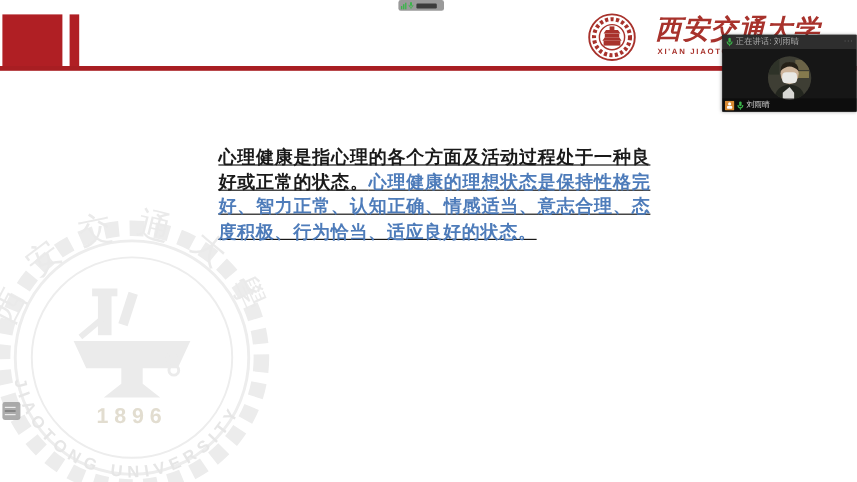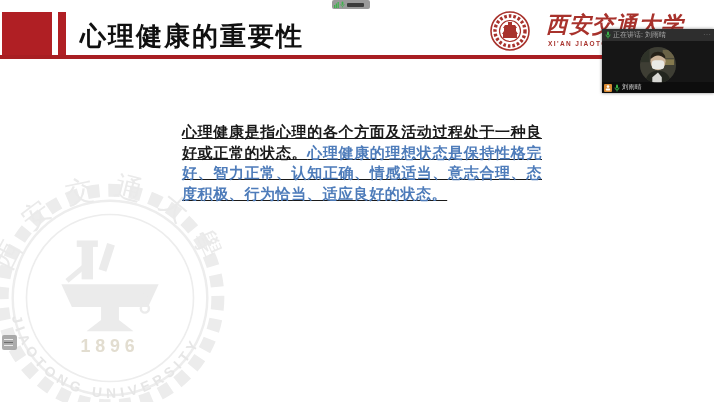--- a/index.html
+++ b/index.html
@@ -84,21 +84,20 @@
     <text font-family="Liberation Serif,serif" font-size="34" fill="#eaeaea" letter-spacing="22">
       <textPath href="#arcTop" startOffset="8%">西安交通大學</textPath>
     </text>
     <text font-family="Liberation Sans,sans-serif" font-size="17" font-weight="bold" fill="#e6e6e6" letter-spacing="6">
       <textPath href="#arcBot" startOffset="6%">JIAOTONG UNIVERSITY</textPath>
     </text>
   </svg>
 
   <div class="red-block-big"></div>
   <div class="red-block-thin"></div>
-  <div class="slide-title">心理健康的重要性</div>
   <div class="red-rule"></div>
 
   <div class="logo-wrap">
     <svg class="logo-seal" width="46" height="44" viewBox="0 0 46 44">
       <circle cx="23" cy="21" r="19" fill="none" stroke="#a8322c" stroke-width="1.6"></circle>
       <circle cx="23" cy="21" r="15" fill="none" stroke="#a8322c" stroke-width="3.4" stroke-dasharray="2.6 2"></circle>
       <circle cx="23" cy="21" r="10.5" fill="none" stroke="#a8322c" stroke-width="1.2"></circle>
       <g fill="#a8322c">
         <rect x="21" y="12" width="4" height="5"></rect>
         <path d="M 16 18 L 30 18 L 28 15 L 18 15 Z"></path>

